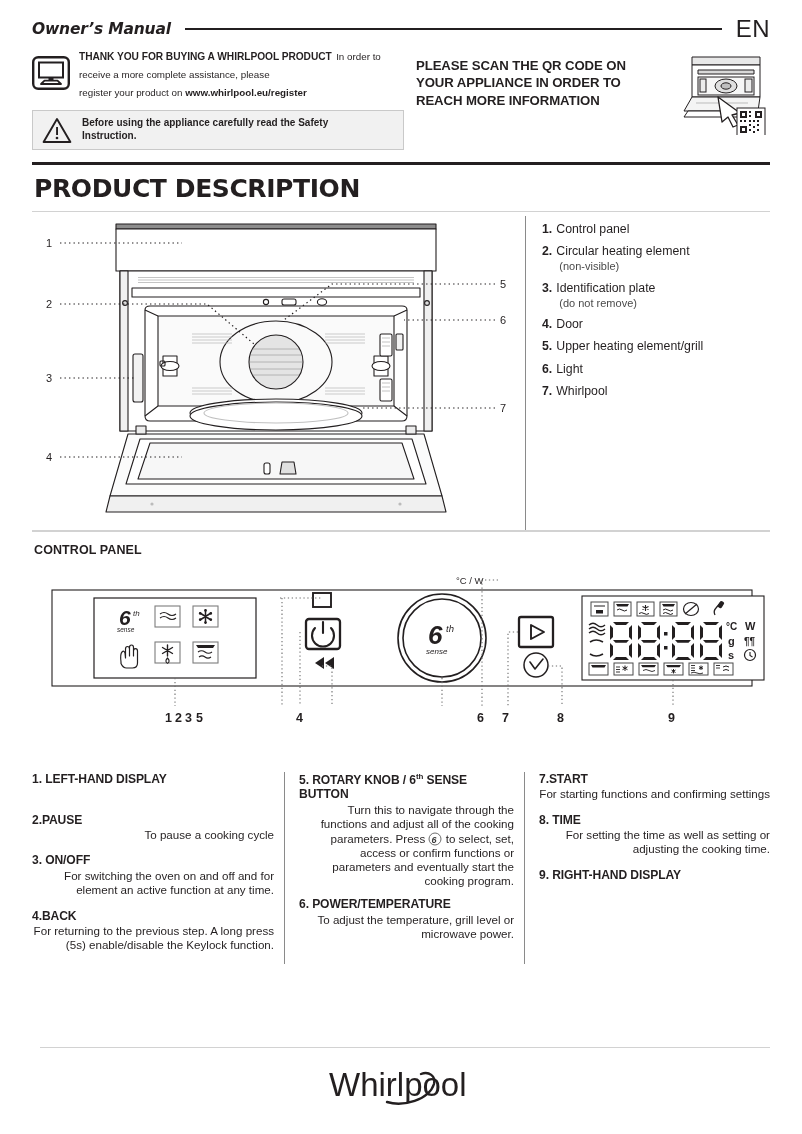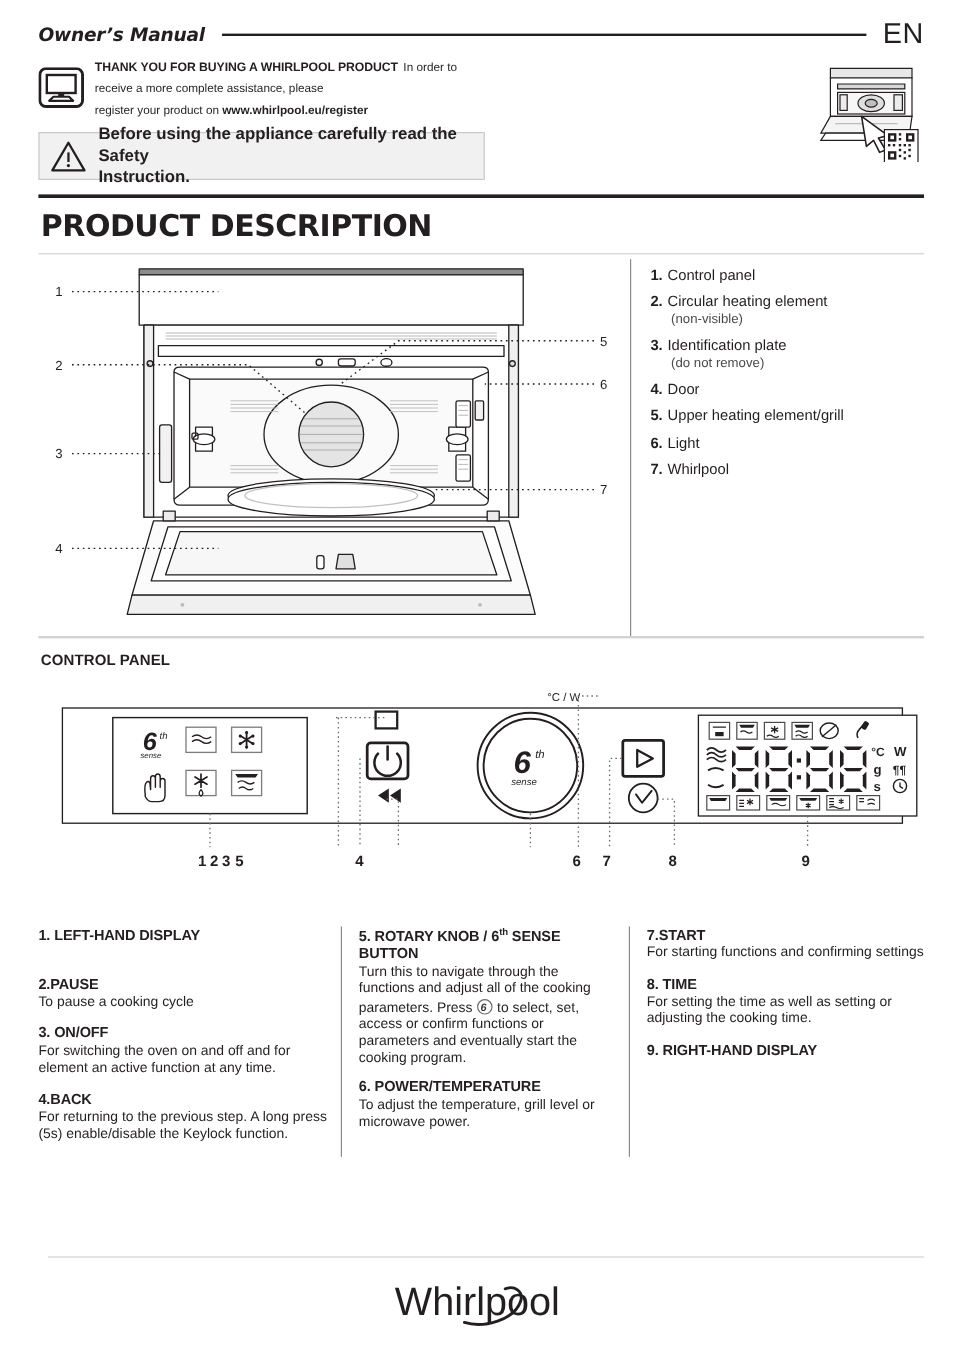--- a/index.html
+++ b/index.html
@@ -29,21 +29,21 @@
   .thank-text { padding-top: 1px; }
   .thank-title { font-weight: bold; font-size: 10.2px; letter-spacing: -.05px; line-height: 1.25; }
   .thank-sub { font-size: 9.8px; line-height: 1.32; margin-top: 2px; }
   .thank-sub b { font-weight: bold; }
 
   .safety-box {
     margin-top: 10px; border: 1px solid #c9c9c9; background: #f1f1f1;
     display: flex; align-items: center; gap: 10px; padding: 8px 10px 8px 9px;
     height: 40px;
   }
-  .safety-text { font-weight: bold; font-size: 14px; line-height: 1.28; }
+  .safety-text { font-weight: bold; font-size: 10px; line-height: 1.28; }
 
   .hdr-right { flex: 1; display: flex; align-items: flex-start; padding-left: 12px; padding-top: 12px; }
   .qr-msg { font-weight: bold; font-size: 13.2px; line-height: 1.32; letter-spacing: -.1px; }
   .qr-art { margin-left: auto; margin-top: -4px; }
 
   .rule-heavy { height: 2.5px; background: #231f20; margin-top: 12px; }
   .rule-light { height: 1.6px; background: #d2d2d2; }
 
   
   .sec-title {
@@ -68,21 +68,21 @@
   .legend-note { display: block; font-size: 11px; color: #4a4a4a; margin-left: 3px; margin-top: 1px; }
 
   
   .cp-wrap { position: relative; height: 200px; }
   .cp-legend { display: flex; gap: 0; padding-top: 6px; }
   .cp-col { font-size: 11.6px; line-height: 1.22; }
   .cp-col-1 { width: 252px; padding-right: 10px; }
   .cp-col-2 { width: 240px; padding: 0 10px; border-left: 1.5px solid #8a8a8a; padding-left: 14px; }
   .cp-col-3 { flex: 1; border-left: 1.5px solid #8a8a8a; padding-left: 14px; }
   .cp-head { font-weight: bold; font-size: 12.1px; margin-bottom: 1px; letter-spacing: -.1px; }
-  .cp-body { margin-bottom: 11px; }
+  .cp-body { margin-bottom: 11px; text-align: right; }
   .cp-body.tight { margin-bottom: 9px; }
   sup.th { font-size: 8px; vertical-align: super; }
 
   
   .footer { position: absolute; left: 40px; right: 32px; bottom: 22px; }
   .footer-rule { height: 1.4px; background: #d2d2d2; margin-bottom: 14px; }
   .logo-box { display: flex; justify-content: center; }
 
   svg { display: block; }
   .lbl { font-family: "Liberation Sans", sans-serif; }
@@ -127,20 +127,25 @@
           </svg>
         </span>
         <span class="safety-text">
           <span>Before using the appliance carefully read the Safety</span><br>
           <span>Instruction.</span>
         </span>
       </div>
     </div>
 
     <div class="hdr-right">
+      <div class="qr-msg">
+        <span>PLEASE SCAN THE QR CODE ON</span><br>
+        <span>YOUR APPLIANCE IN ORDER TO</span><br>
+        <span>REACH MORE INFORMATION</span>
+      </div>
       <div class="qr-art">
         <svg width="88" height="82" viewBox="0 0 88 82">
           <g stroke="#231f20" fill="none" stroke-width="1">
             <path d="M10 4 H78 V12 H10 Z" fill="#e8e8e8"></path>
             <path d="M10 12 H78 V44 H10 Z" fill="#fff"></path>
             <path d="M16 17 H72 V21 H16 Z" fill="#d9d9d9"></path>
             <rect x="16" y="24" width="56" height="18" fill="#f6f6f6"></rect>
             <ellipse cx="44" cy="33" rx="11" ry="7" fill="#dfdfdf"></ellipse>
             <ellipse cx="44" cy="33" rx="5" ry="3.2" fill="#bfbfbf"></ellipse>
             <rect x="63" y="26" width="7" height="13" fill="#ececec"></rect>

